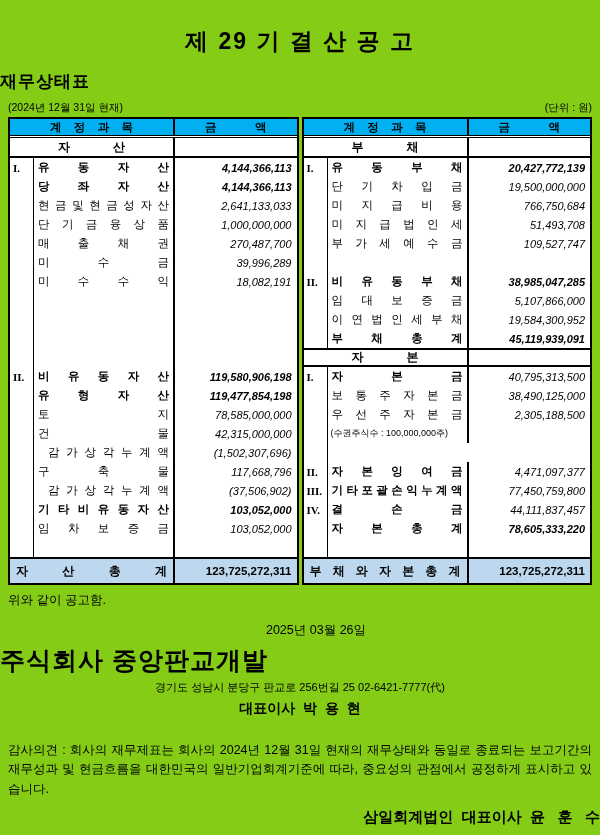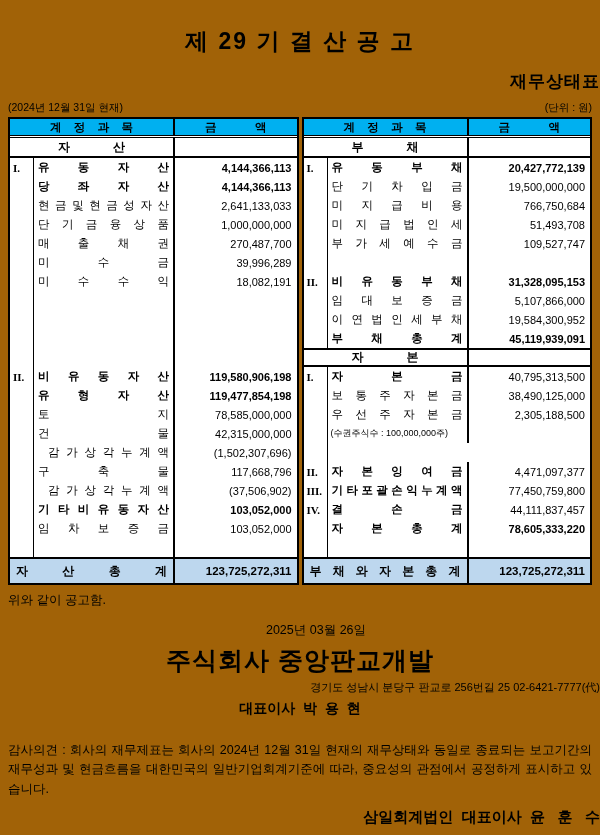--- a/index.html
+++ b/index.html
@@ -1,27 +1,27 @@
 <!DOCTYPE html>
 <html><head>
 <meta charset="utf-8">
 <style>
   * { margin:0; padding:0; box-sizing:border-box; }
   html,body { background:#ffffff; }
   .page {
-    width:600px; height:835px; background:#a16207; color:#000;
+    width:600px; height:835px; background:#84cc16; color:#000;
     font-family:"Liberation Sans","DejaVu Sans",sans-serif;
     overflow:hidden; position:relative;
   }
   .title {
     text-align:center; font-weight:bold; font-size:23px;
     letter-spacing:2px; padding-top:26px;
   }
   .subtitle {
-    text-align:right; font-weight:bold; font-size:17px;
+    text-align:left; font-weight:bold; font-size:17px;
     letter-spacing:1px; margin-top:13px;
   }
   .date-row {
     display:flex; justify-content:space-between;
     margin:8px 8px 2px 8px; font-size:10.5px;
   }
   .tables { display:flex; gap:3px; margin:0 8px; }
   .fin-table { flex:1; border:2px solid #000; display:flex; flex-direction:column; background:#fff; }
   .thead { display:flex; height:17px; border-bottom:1px solid #000; font-weight:bold; font-size:11.5px; }
   .thead .acct {
@@ -41,38 +41,38 @@
   .trow .num {
     width:24px; border-right:1px solid #000; height:100%;
     font-family:"Liberation Serif","DejaVu Serif",serif; font-weight:bold; font-size:11px;
     display:flex; align-items:center; padding-left:3px;
   }
   .trow .lblcell { width:141px; border-right:2px solid #000; height:100%; display:flex; align-items:center; }
   .spread { flex:1; display:flex; justify-content:space-between; padding:0 4px; font-size:11.5px; }
   .spread.ind { padding-left:14px; }
   .notecell { flex:1; font-size:9px; white-space:pre; padding-left:3px; }
   .trow .amtcell {
-    flex:1; display:flex; align-items:center; justify-content:flex-end; padding-right:5px;
+    flex:1; display:flex; align-items:center; justify-content:flex-end; padding-right:5px;font-style:italic;
   }
   .bold { font-weight:bold; }
   .trow.midsec { border-top:2px solid #000; border-bottom:2px solid #000; font-weight:bold; font-size:12px; }
   .trow.midsec .lbl {
     width:165px; border-right:2px solid #000; height:100%;
     display:flex; align-items:center; justify-content:space-between; padding:0 48px;
   }
   .tfoot { display:flex; height:26px; border-top:2px solid #000; font-weight:bold; font-size:11.5px; }
   .tfoot .lbl {
     width:165px; border-right:2px solid #000;
     display:flex; align-items:center; justify-content:space-between; padding:0 6px; font-size:12px;
   }
   .tfoot .amtcell { flex:1; display:flex; align-items:center; justify-content:flex-end; padding-right:5px; }
   .notice { margin:7px 8px 0 8px; font-size:12.5px; }
   .ann-date { text-align:center; margin-top:13px; font-size:12.5px;margin-left:32px; }
-  .company { text-align:center; margin-top:5px; font-weight:bold; font-size:25px; letter-spacing:1px; }
-  .address { text-align:right; margin-top:3px; font-size:11px; }
+  .company { text-align:left; margin-top:5px; font-weight:bold; font-size:25px; letter-spacing:1px; }
+  .address { text-align:center; margin-top:3px; font-size:11px; }
   .ceo { text-align:center; margin-top:5px; font-weight:bold; font-size:14px; white-space:pre; }
   .opinion { margin:23px 8px 0 8px; font-size:12.5px; line-height:1.55; text-align:justify; }
   .auditor { text-align:right; margin-top:9px; font-weight:bold; font-size:15px; white-space:pre; }
 </style>
 </head>
 <body>
 
 <div class="page">
   <div class="title">제 29 기 결 산 공 고</div>
   <div class="subtitle">재무상태표</div>
@@ -452,21 +452,21 @@
             <div class="num">II.</div>
             <div class="lblcell">
               <div class="spread bold">
                 <span>비</span>
                 <span>유</span>
                 <span>동</span>
                 <span>부</span>
                 <span>채</span>
               </div>
             </div>
-            <div class="amtcell bold">31,328,095,153</div>
+            <div class="amtcell bold">38,985,047,285</div>
           </div>
           <div class="trow">
             <div class="num"></div>
             <div class="lblcell">
               <div class="spread">
                 <span>임</span>
                 <span>대</span>
                 <span>보</span>
                 <span>증</span>
                 <span>금</span>

